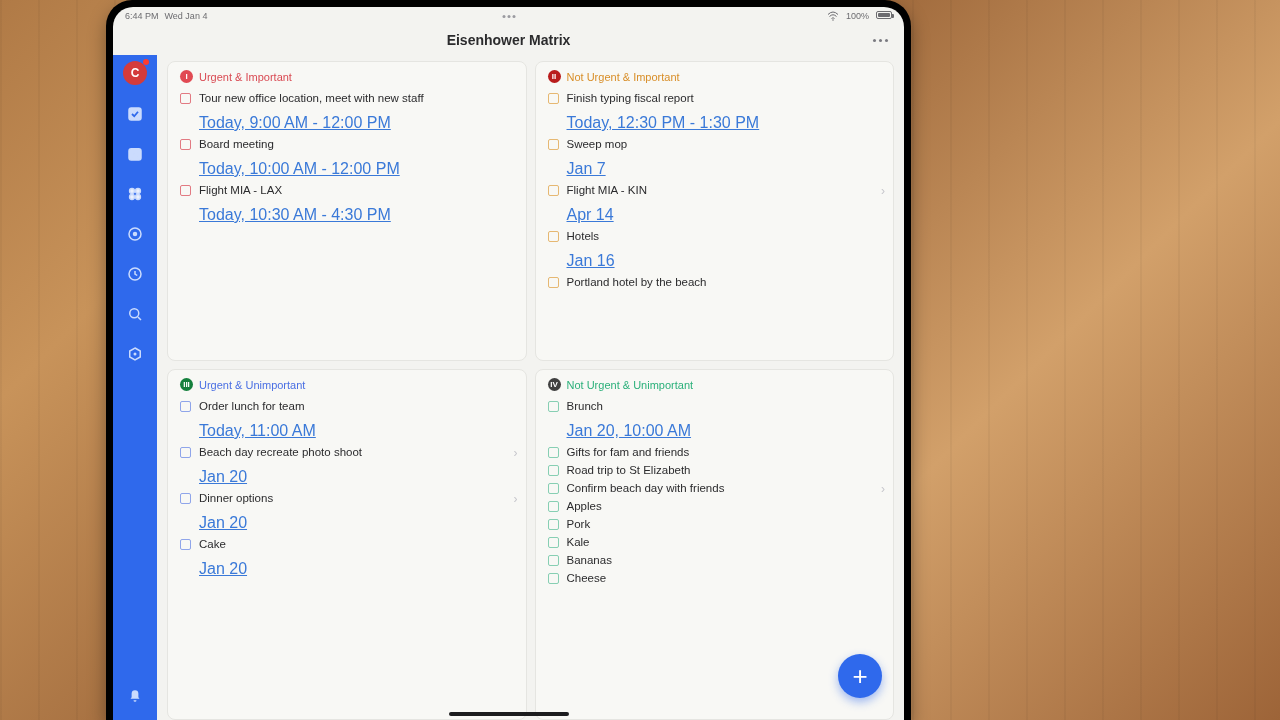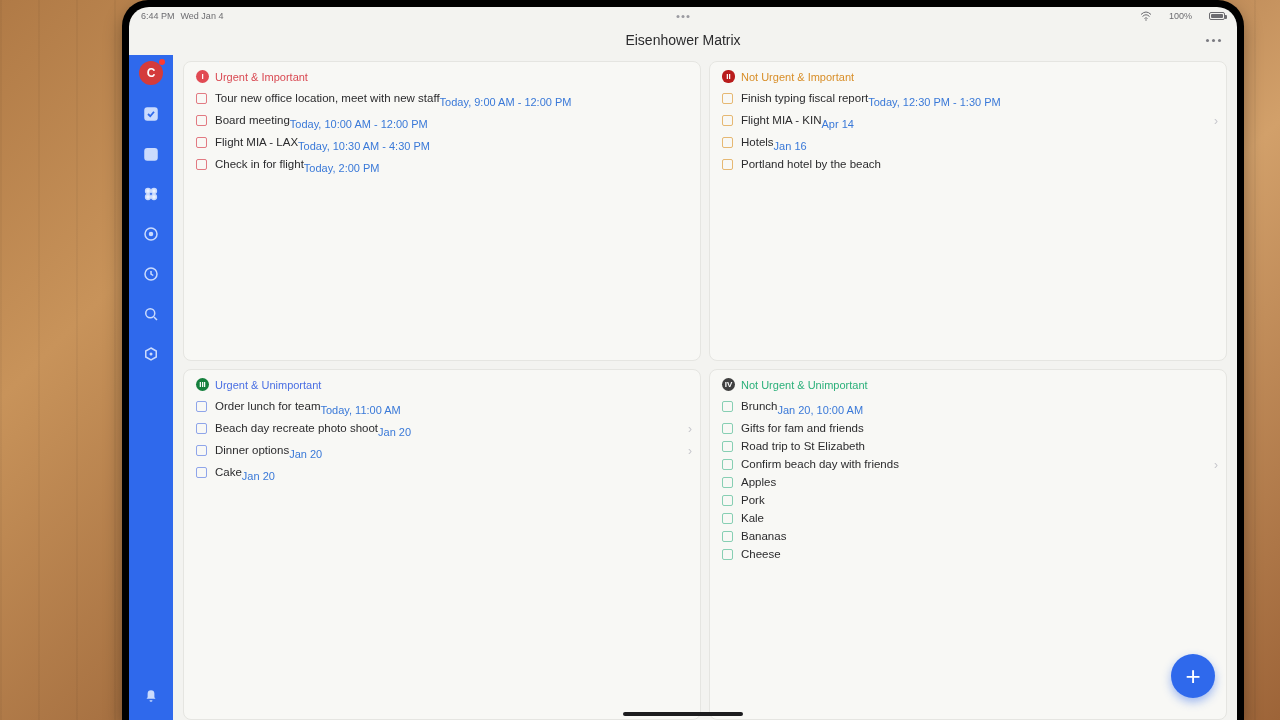--- a/index.html
+++ b/index.html
@@ -10,22 +10,22 @@
   }
   
   body::before {
     content:"";
     position:absolute; inset:0;
     background: repeating-linear-gradient(90deg, rgba(0,0,0,0.04) 0 2px, rgba(0,0,0,0) 2px 38px);
     pointer-events:none;
   }
   .ipad {
     position: absolute;
-    left: 122px; top: 0;
-    width: 1122px; height: 720px;
+    left: 106px; top: 0;
+    width: 805px; height: 720px;
     background: #000;
     border-radius: 26px 26px 0 0;
     padding: 7px 7px 0 7px;
     box-shadow: 0 8px 18px rgba(0,0,0,0.35);
   }
   .screen {
     width: 100%; height: 100%;
     background: #f3f3f0;
     border-radius: 20px 20px 0 0;
     position: relative;
@@ -38,30 +38,30 @@
     height: 18px;
     font-size: 9px;
     color: #6c6c70;
     display:flex; align-items:center;
     padding: 0 12px;
     position:relative;
   }
   .statusbar .left { display:flex; gap:6px; align-items:center; }
   .statusbar .center { position:absolute; left:50%; transform:translateX(-50%); display:flex; gap:2px; }
   .statusbar .center span { width:3px; height:3px; background:#9a9aa0; border-radius:50%; }
-  .statusbar .right { margin-left:auto; display:flex; gap:17px; align-items:center; }
+  .statusbar .right { margin-left:auto; display:flex; gap:7px; }
   .battery { width:16px; height:8px; border:1px solid #6c6c70; border-radius:2px; position:relative; }
   .battery::after { content:""; position:absolute; right:-3px; top:2px; width:2px; height:4px; background:#6c6c70; border-radius:0 1px 1px 0;}
   .battery i { display:block; margin:1px; height:4px; width:12px; background:#6c6c70; border-radius:1px;}
   
   .titlebar {
     height: 30px;
     display:flex; align-items:center; justify-content:center;
     position:relative;
-    font-size: 14px; font-weight:400; color:#2b2b2d;
+    font-size: 14px; font-weight:700; color:#2b2b2d;
   }
   .titlebar .more { position:absolute; right:16px; display:flex; gap:3px; cursor:pointer;}
   .titlebar .more span { width:3px; height:3px; background:#7a7a80; border-radius:50%; }
   
   .app { flex:1; display:flex; min-height:0; }
   .sidebar {
     width: 44px;
     background: #2f69ec;
     display:flex; flex-direction:column; align-items:center;
     padding-top:6px; gap:18px;
@@ -82,29 +82,29 @@
     background:#f8f8f5;
     border:1px solid #e5e5e1;
     border-radius:8px;
     padding:8px 12px 4px 12px;
     overflow:hidden;
     position:relative;
   }
   .quad-head { display:flex; align-items:center; gap:6px; font-size:11px; font-weight:500; margin-bottom:6px;}
   .badge { width:13px; height:13px; border-radius:50%; color:#fff; font-size:8px; font-weight:700; display:flex;align-items:center;justify-content:center;}
   .q1 .badge{ background:#e14a53;} .q1 .quad-head{ color:#d94a53;}
-  .q2 .badge{ background:#b91c1c;border-radius:6px;} .q2 .quad-head{ color:#d88e28;}
+  .q2 .badge{ background:#b91c1c;} .q2 .quad-head{ color:#d88e28;}
   .q3 .badge{ background:#15803d;} .q3 .quad-head{ color:#4a6fe3;}
   .q4 .badge{ background:#404040;} .q4 .quad-head{ color:#2bb07a;}
   .task { display:flex; align-items:flex-start; gap:8px; padding:3px 0; font-size:11.5px; color:#2b2b2d; cursor:pointer;}
   .task .box { width:11px; height:11px; border:1.3px solid; border-radius:2px; margin-top:1px; flex-shrink:0;}
   .q1 .box{ border-color:#e27a82;} .q2 .box{ border-color:#e6b872;} .q3 .box{ border-color:#8fa5ea;} .q4 .box{ border-color:#87cfb3;}
-  .task .meta { font-size:11px; color:#3a79d8; margin-top:4px; }
+  .task .meta { font-size:16px; color:#3a79d8; margin-top:10px;text-decoration:underline; }
   .q2 .task .meta, .q4 .task .meta { color:#3a79d8;}
-  .task-wrap { display:flex; }
+  .task-wrap { display:flex; flex-direction:column; }
   .chev { position:absolute; right:8px; color:#c7c7cc; font-size:12px; pointer-events:none;}
   
   .fab {
     position:absolute; right:22px; bottom:22px;
     width:44px; height:44px; border-radius:50%;
     background:#2f69ec; color:#fff; font-size:26px; font-weight:300;
     display:flex; align-items:center; justify-content:center;
     box-shadow:0 4px 10px rgba(47,105,236,.45);
     cursor:pointer;
   }
@@ -223,43 +223,43 @@
         <span class="meta">Today, 10:00 AM - 12:00 PM</span>
       </div>
       </div>
             <div class="task">
               <span class="box"></span>
       <div class="task-wrap">
         <span>Flight MIA - LAX</span>
         <span class="meta">Today, 10:30 AM - 4:30 PM</span>
       </div>
       </div>
-            <div class="task">
-              <span class="box"></span>
-      <div class="task-wrap">
-        <span>Check in for flight</span>
-        <span class="meta">Today, 2:00 PM</span>
-      </div>
-      </div>
           </div>
         <div class="quad q2">
             <div class="quad-head">
               <span class="badge">II</span>
               <span>Not Urgent &amp; Important</span>
             </div>
             <div class="task">
               <span class="box"></span>
       <div class="task-wrap">
         <span>Finish typing fiscal report</span>
         <span class="meta">Today, 12:30 PM - 1:30 PM</span>
       </div>
       </div>
             <div class="task">
               <span class="box"></span>
       <div class="task-wrap">
+        <span>Sweep mop</span>
+        <span class="meta">Jan 7</span>
+      </div>
+      </div>
+            <div class="task">
+              <span class="box"></span>
+      <div class="task-wrap">
         <span>Flight MIA - KIN</span>
         <span class="meta">Apr 14</span>
       </div>
       <span class="chev">›</span>
             </div>
             <div class="task">
               <span class="box"></span>
       <div class="task-wrap">
         <span>Hotels</span>
         <span class="meta">Jan 16</span>

